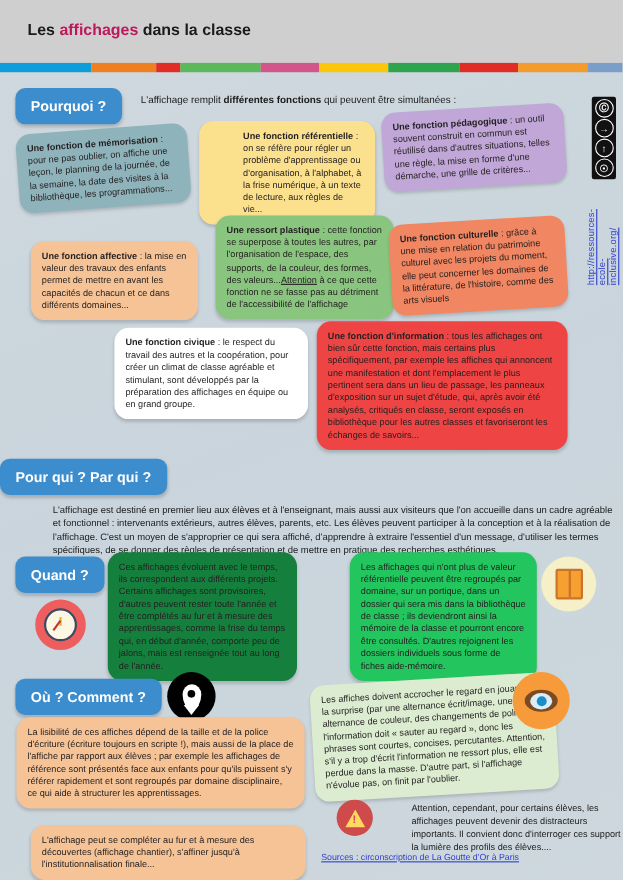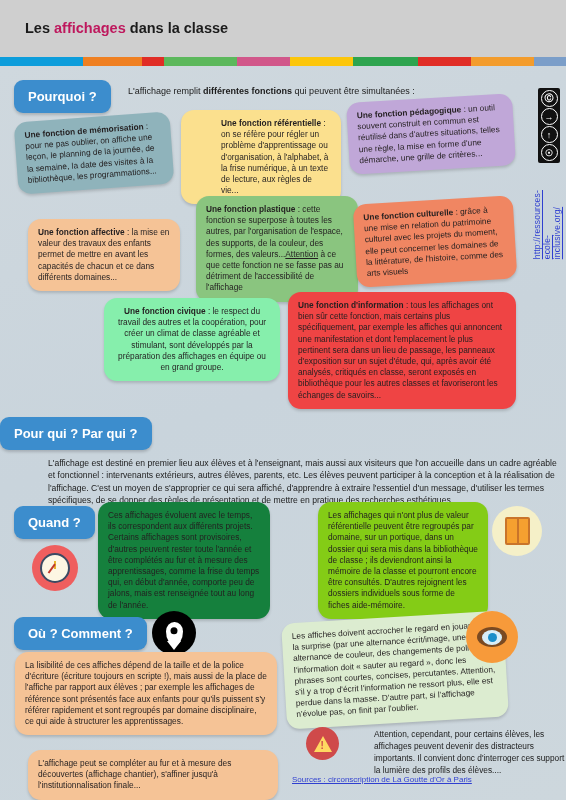--- a/index.html
+++ b/index.html
@@ -61,23 +61,23 @@
   .tilt { transform: rotate(-4.2deg); }
   .tilt2 { transform: rotate(-3.4deg); }
 
   .c-teal   { background: #8fb3bb; }
   .c-peach  { background: #f5c396; }
   .c-yellow { background: #fbe08e; padding-left: 40px; }
   .c-green  { background: #8ac57f; }
   .c-purple { background: #c0a7d8; }
   .c-orange { background: #f08662; }
   .c-pink   { background: #ef4444; }
-  .c-blue   { background: #86efac; text-align: center; }
+  .c-blue   { background: #ffffff; }
   .c-steel  { background: #15803d; }
-  .c-lilac  { background: #84cc16; }
+  .c-lilac  { background: #22c55e; }
   .c-mint   { background: #dcecd0; }
 
   .intro-line {
     position: absolute; font-size: 9px; color: #1b1b1b;
   }
   .para {
     position: absolute; font-size: 8.6px; line-height: 1.45; color: #1b1b1b; margin-left: 24px;
   }
   
   .cc-badges {
@@ -185,21 +185,21 @@
 
   <div class="bub c-peach" style="left:28px; top:153px; width:152px;">
     <b>Une fonction affective</b><span> : la mise en valeur des travaux des enfants permet de mettre en avant les capacités de chacun et ce dans différents domaines...</span>
   </div>
 
   <div class="bub c-yellow" style="left:181px; top:44px; width:160px;">
     <b>Une fonction référentielle</b><span>  : on se réfère pour régler un problème d'apprentissage ou d'organisation, à l'alphabet, à la frise numérique, à un texte de lecture, aux règles de vie...</span>
   </div>
 
   <div class="bub c-green" style="left:196px; top:130px; width:162px;">
-    <b>Une fonction plastique</b><span> : cette fonction se superpose à toutes les autres, par l'organisation de l'espace, des supports, de la couleur, des formes, des valeurs...</span><u>Attention</u><span> à ce que cette fonction ne se fasse pas au détriment de l'accessibilité de l'affichage</span>
+    <b>Une ressort plastique</b><span> : cette fonction se superpose à toutes les autres, par l'organisation de l'espace, des supports, de la couleur, des formes, des valeurs...</span><u>Attention</u><span> à ce que cette fonction ne se fasse pas au détriment de l'accessibilité de l'affichage</span>
   </div>
 
   <div class="bub c-purple tilt2" style="left:348px; top:32px; width:166px;">
     <b>Une fonction pédagogique</b><span> : un outil souvent construit en commun est réutilisé dans d'autres situations, telles une règle, la mise en forme d'une démarche, une grille de critères...</span>
   </div>
 
   <div class="bub c-orange tilt2" style="left:355px; top:134px; width:160px;">
     <b>Une fonction culturelle</b><span>  : grâce à une mise en relation du patrimoine culturel avec les projets du moment, elle peut concerner les domaines de la littérature, de l'histoire, comme des arts visuels</span>
   </div>
 

